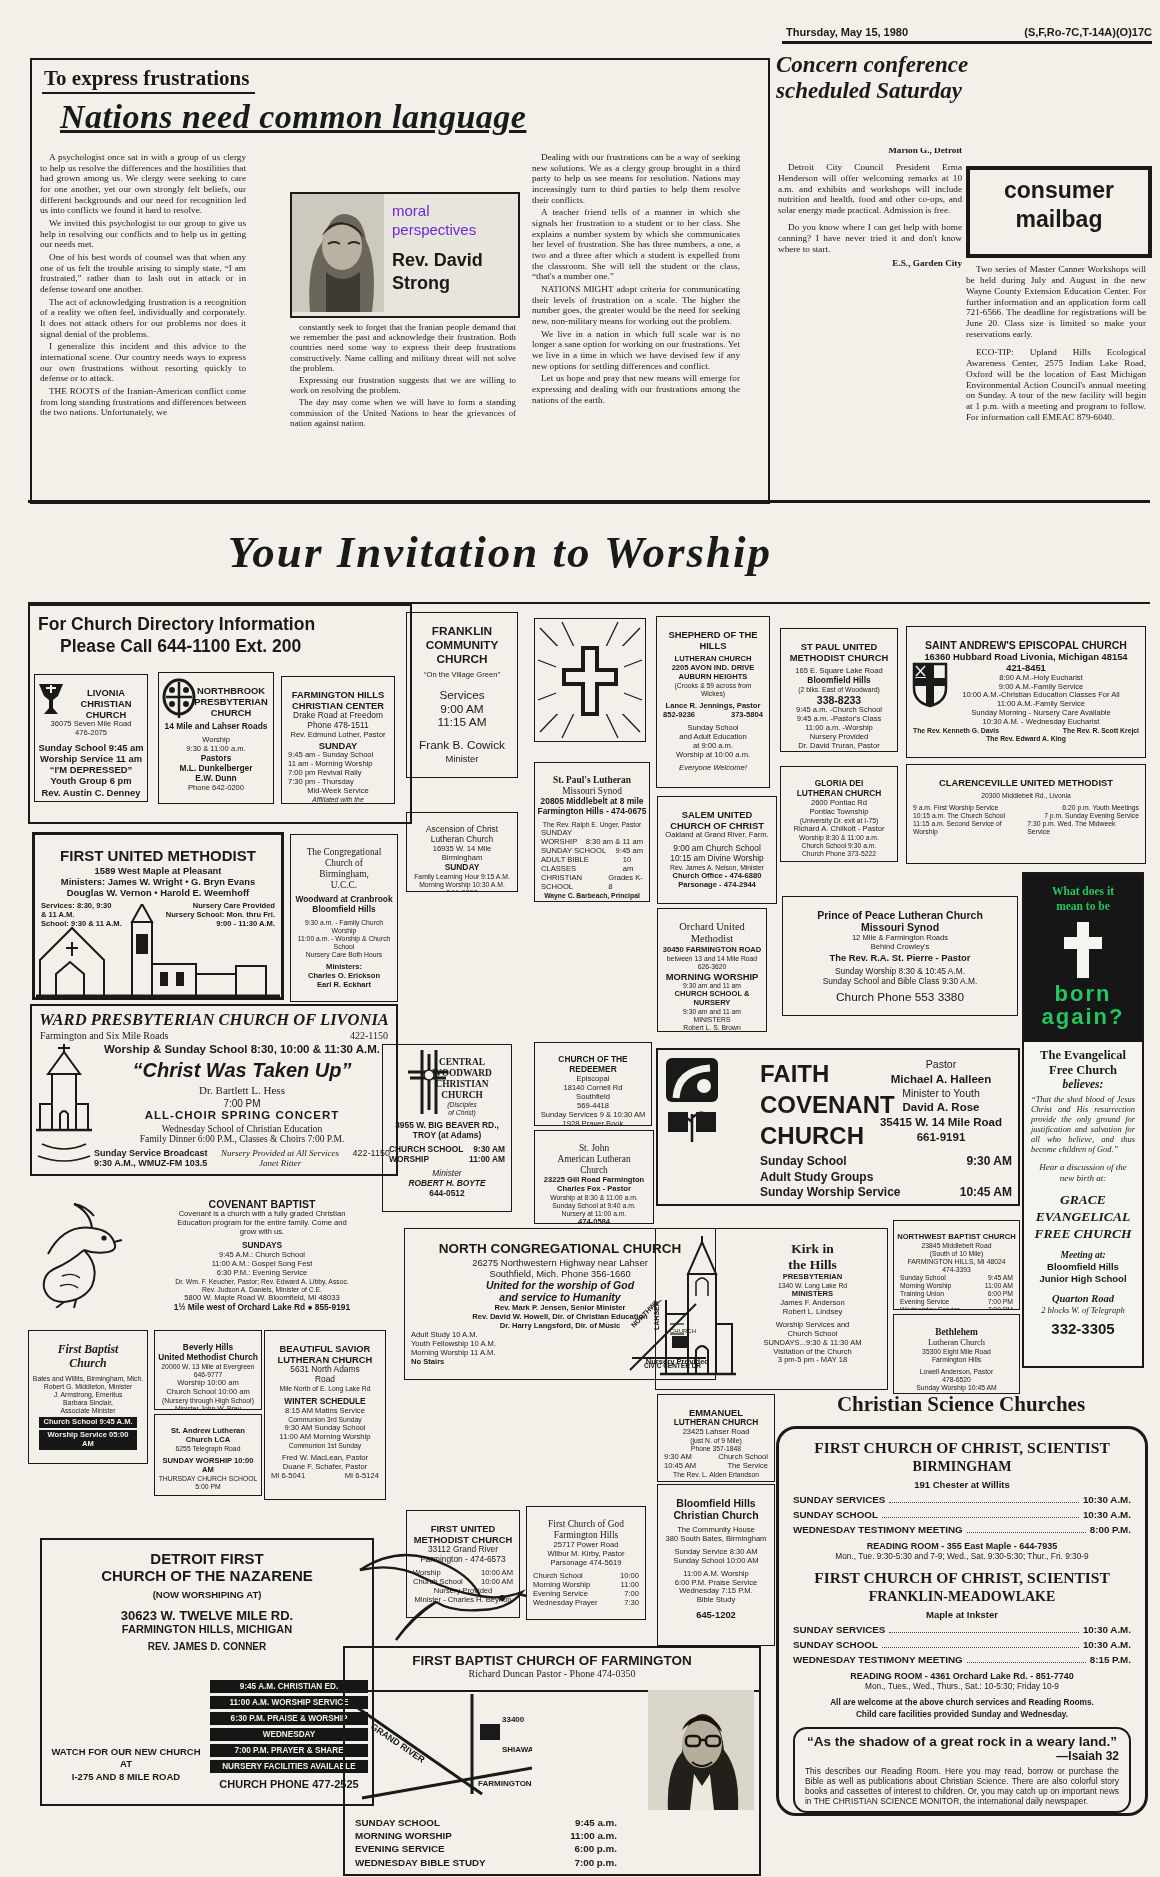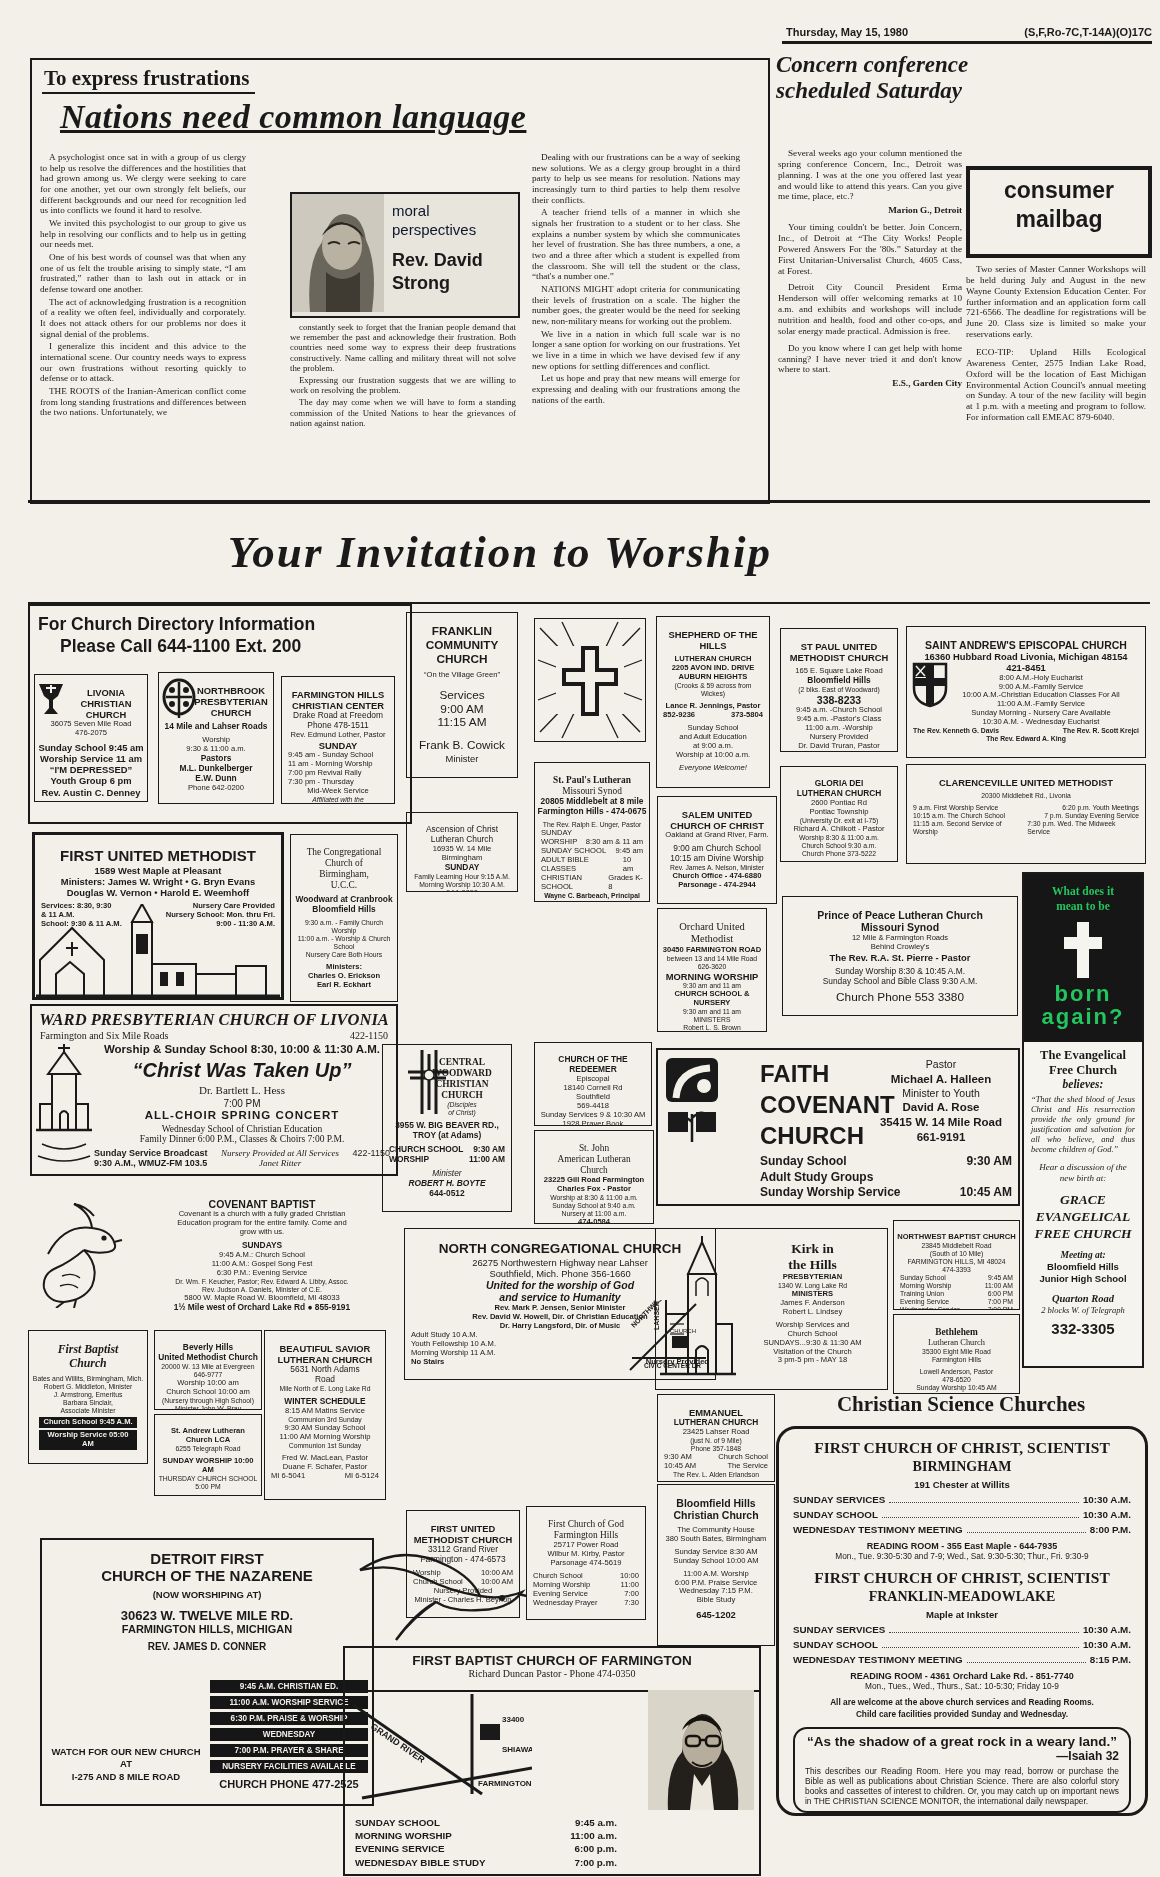--- a/index.html
+++ b/index.html
@@ -14,21 +14,21 @@
   .article-box{position:absolute;left:30px;top:58px;width:736px;height:442px;border:2px solid #1a1a1a;}
   .kicker{position:absolute;left:10px;top:6px;font:bold 21px "Liberation Serif",serif;border-bottom:2.5px solid #1a1a1a;padding:0 6px 1px 2px;}
   .headline{position:absolute;left:28px;top:38px;margin:0;font:bold italic 34px "Liberation Serif",serif;font-style:italic;letter-spacing:.5px;white-space:nowrap;text-decoration:underline;}
   .col{position:absolute;font:9.2px/1.16 "Liberation Serif","DejaVu Serif",serif;text-align:justify;overflow:hidden;}
   .col p{margin:0 0 2px;text-indent:9px;}
   .c1{left:8px;top:92px;width:206px;height:344px;}
   .c2{left:258px;top:262px;width:226px;height:172px;font-size:8.8px;}
   .c3{left:500px;top:92px;width:208px;height:344px;}
   .photo{position:absolute;left:258px;top:132px;width:226px;height:122px;border:2px solid #1a1a1a;display:flex;background:#e8e5dd;}
   .pcap{padding:8px 4px 0 8px;}
-  .pcap-l{font:15px "Liberation Sans",sans-serif;color:#0f172a;line-height:1.25;}
+  .pcap-l{font:15px "Liberation Sans",sans-serif;color:#6d28d9;line-height:1.25;}
   .pcap-n{font:bold 18px "Liberation Sans",sans-serif;line-height:1.2;margin-top:2px;}
   .vrule{position:absolute;left:768px;top:58px;width:2px;height:444px;background:#1a1a1a;}
   
   .concern-h{position:absolute;left:776px;top:52px;width:200px;font:bold 23px/1.12 "Liberation Serif",serif;font-style:italic;}
   .cbody{position:absolute;left:778px;top:148px;width:184px;height:356px;font:9.2px/1.18 "Liberation Serif",serif;text-align:justify;overflow:hidden;}
   .cbody p{margin:0 0 6px;text-indent:10px;}
   .sig{text-align:right;font-weight:bold;margin:-3px 0 6px;}
   .mb-box{position:absolute;left:966px;top:166px;width:178px;height:84px;border:4px solid #1a1a1a;text-align:center;}
   .mb-box div{font:bold 23px/1.25 "Liberation Sans",sans-serif;margin-top:6px;}
   .mb-box div+div{margin-top:0;}
@@ -180,23 +180,21 @@
     </div>
   </section>
 
   <div class="vrule"></div>
 
   <div class="concern-h">
     <div>Concern conference</div>
     <div>scheduled Saturday</div>
   </div>
   <div class="cbody">
-    <p>Several weeks ago your column mentioned the spring conference Concern, Inc., Detroit was planning. I was at the one you offered last year and would like to attend this years. Can you give me time, place, etc.?</p>
     <div class="sig">Marion G., Detroit</div>
-    <p>Your timing couldn't be better. Join Concern, Inc., of Detroit at “The City Works! People Powered Answers For the '80s.” Saturday at the First Unitarian-Universalist Church, 4605 Cass, at Forest.</p>
     <p>Detroit City Council President Erma Henderson will offer welcoming remarks at 10 a.m. and exhibits and workshops will include nutrition and health, food and other co-ops, and solar energy made practical. Admission is free.</p>
     <p>Do you know where I can get help with home canning? I have never tried it and don't know where to start.</p>
     <div class="sig">E.S., Garden City</div>
   </div>
 
   <div class="mb-box">
     <div>consumer</div>
     <div>mailbag</div>
   </div>
   <div class="mbody">

